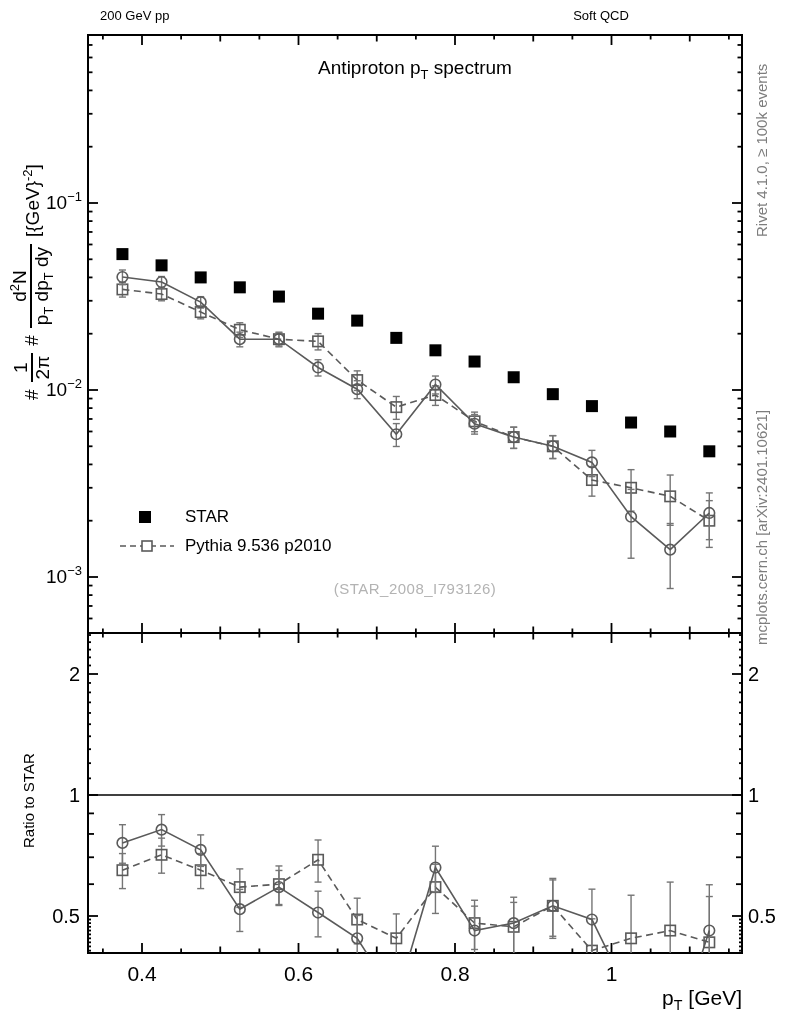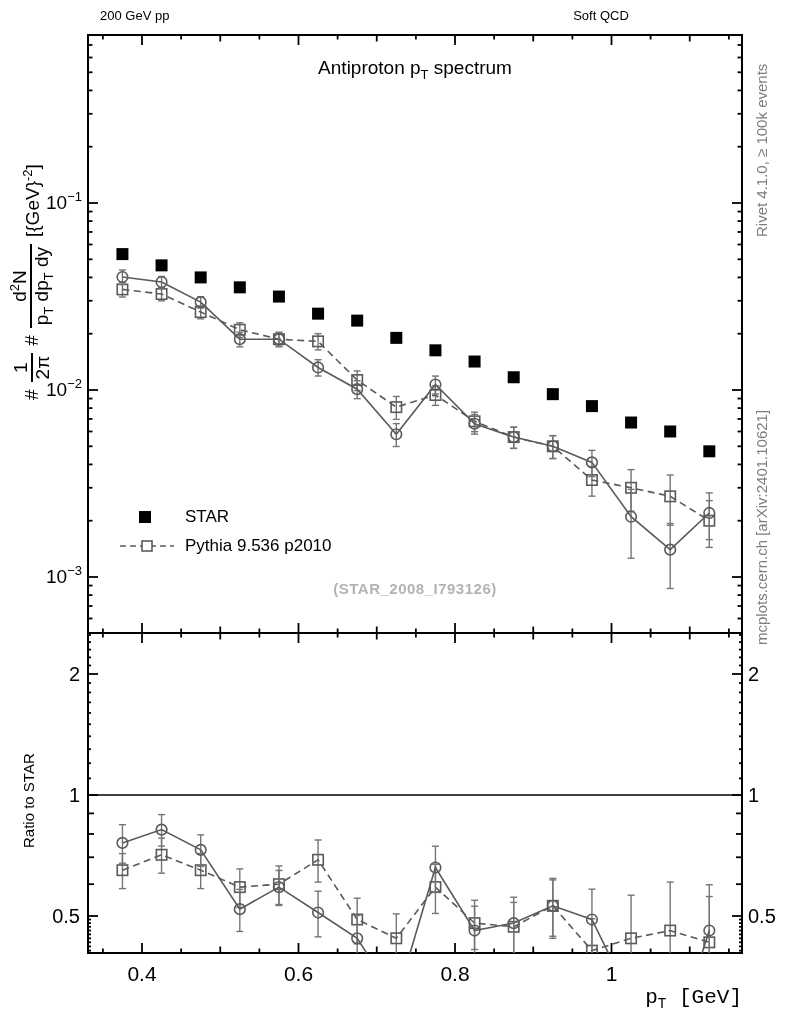--- a/index.html
+++ b/index.html
@@ -16,21 +16,21 @@
   sub{font-size:0.68em;}
   sup{font-size:0.68em;}
   .ylabel-main{display:flex;align-items:center;gap:7px;font-size:19px;color:#000;}
   .frac{display:inline-block;text-align:center;vertical-align:middle;line-height:1.05;}
   .frac .num{display:block;border-bottom:2px solid #000;padding:0 3px;}
   .frac .den{display:block;padding:0 3px;}
   #legend{position:absolute;left:118px;top:466px;margin-top:36px;}
   .lrow{display:flex;align-items:center;height:29px;}
   .lsample{width:58px;height:20px;flex:0 0 58px;}
   .llabel{font-size:17px;color:#000;padding-left:9px;}
-  .xlab{font-size:21px;color:#000;font-family:Liberation Mono, monospace;}
+  .xlab{font-size:21px;color:#000;}
 </style>
 </head>
 <body>
 
 <div id="page">
 
   <svg id="plot-svg" width="786" height="1024">
       <defs>
         <clipPath id="cm">
           <rect x="88" y="35" width="654" height="598"></rect>
@@ -554,21 +554,21 @@
       <span class="frac">
         <span class="num"><span>d</span><sup>2</sup><span>N</span></span>
         <span class="den"><span>p</span><sub>T</sub><span>&nbsp;dp</span><sub>T</sub><span>&nbsp;dy</span></span>
       </span>
       <span><span>[{GeV}</span><sup>-2</sup><span>]</span></span>
   </div>
 
   <div class="vtext margin-note" style="left:753px;top:237px;">Rivet 4.1.0, ≥ 100k events</div>
   <div class="vtext margin-note" style="left:753px;top:645px;">mcplots.cern.ch [arXiv:2401.10621]</div>
 
-  <div class="abs watermark" style="left:88px;top:580px;width:654px;text-align:center;font-weight:bold;">(STAR_2008_I793126)</div>
+  <div class="abs watermark" style="left:88px;top:580px;width:654px;text-align:center;">(STAR_2008_I793126)</div>
 
   <div id="legend">
     <div class="lrow">
       <svg class="lsample" width="58" height="20">
           <rect x="21" y="4" width="12" height="12" fill="#000000"></rect>
         </svg>
       <span class="llabel">STAR</span>
     </div>
     <div class="lrow">
       <svg class="lsample" width="58" height="20">

